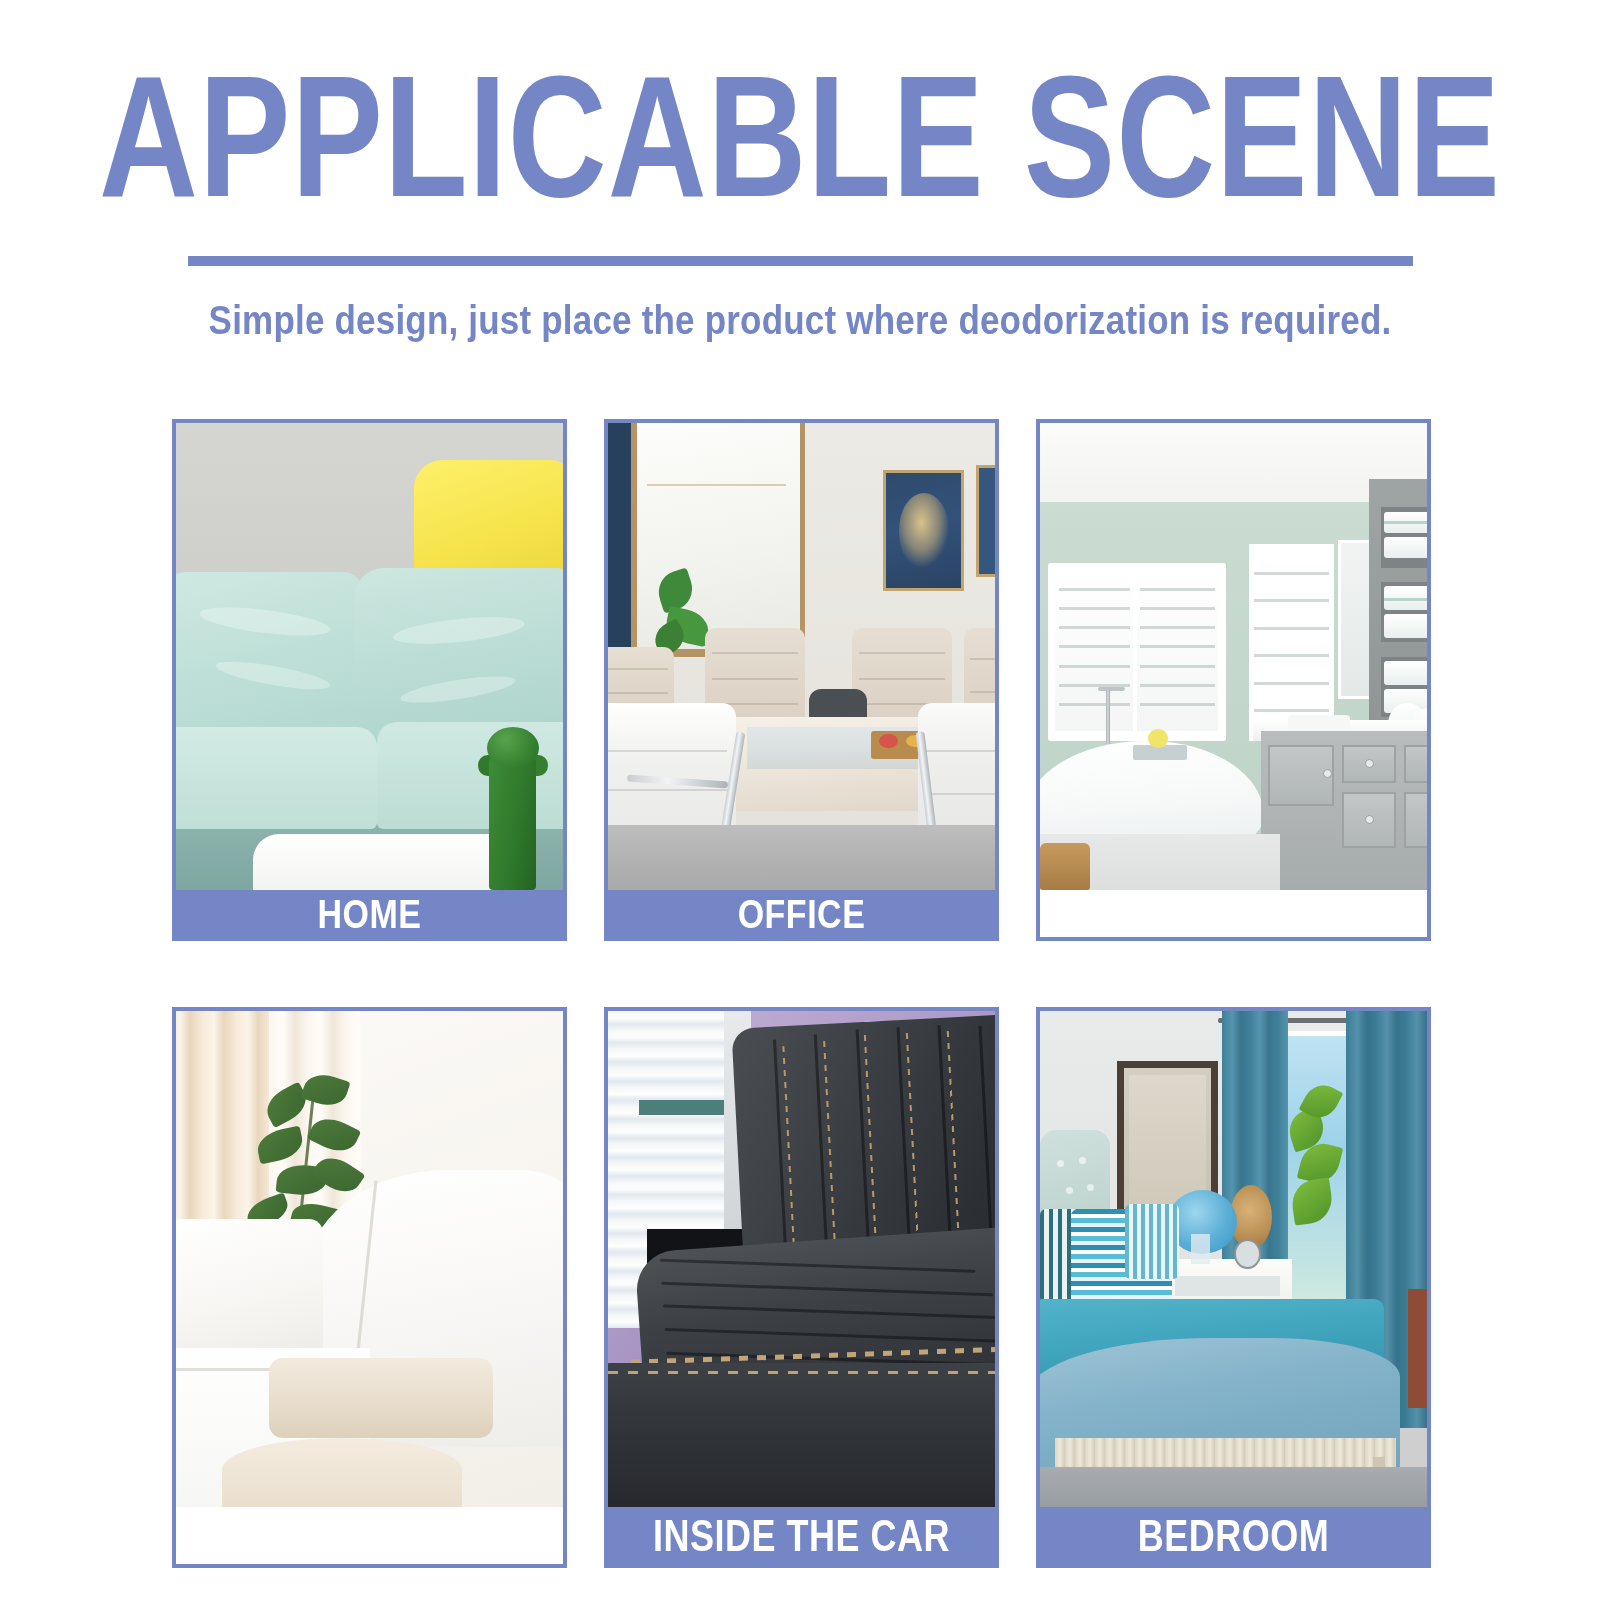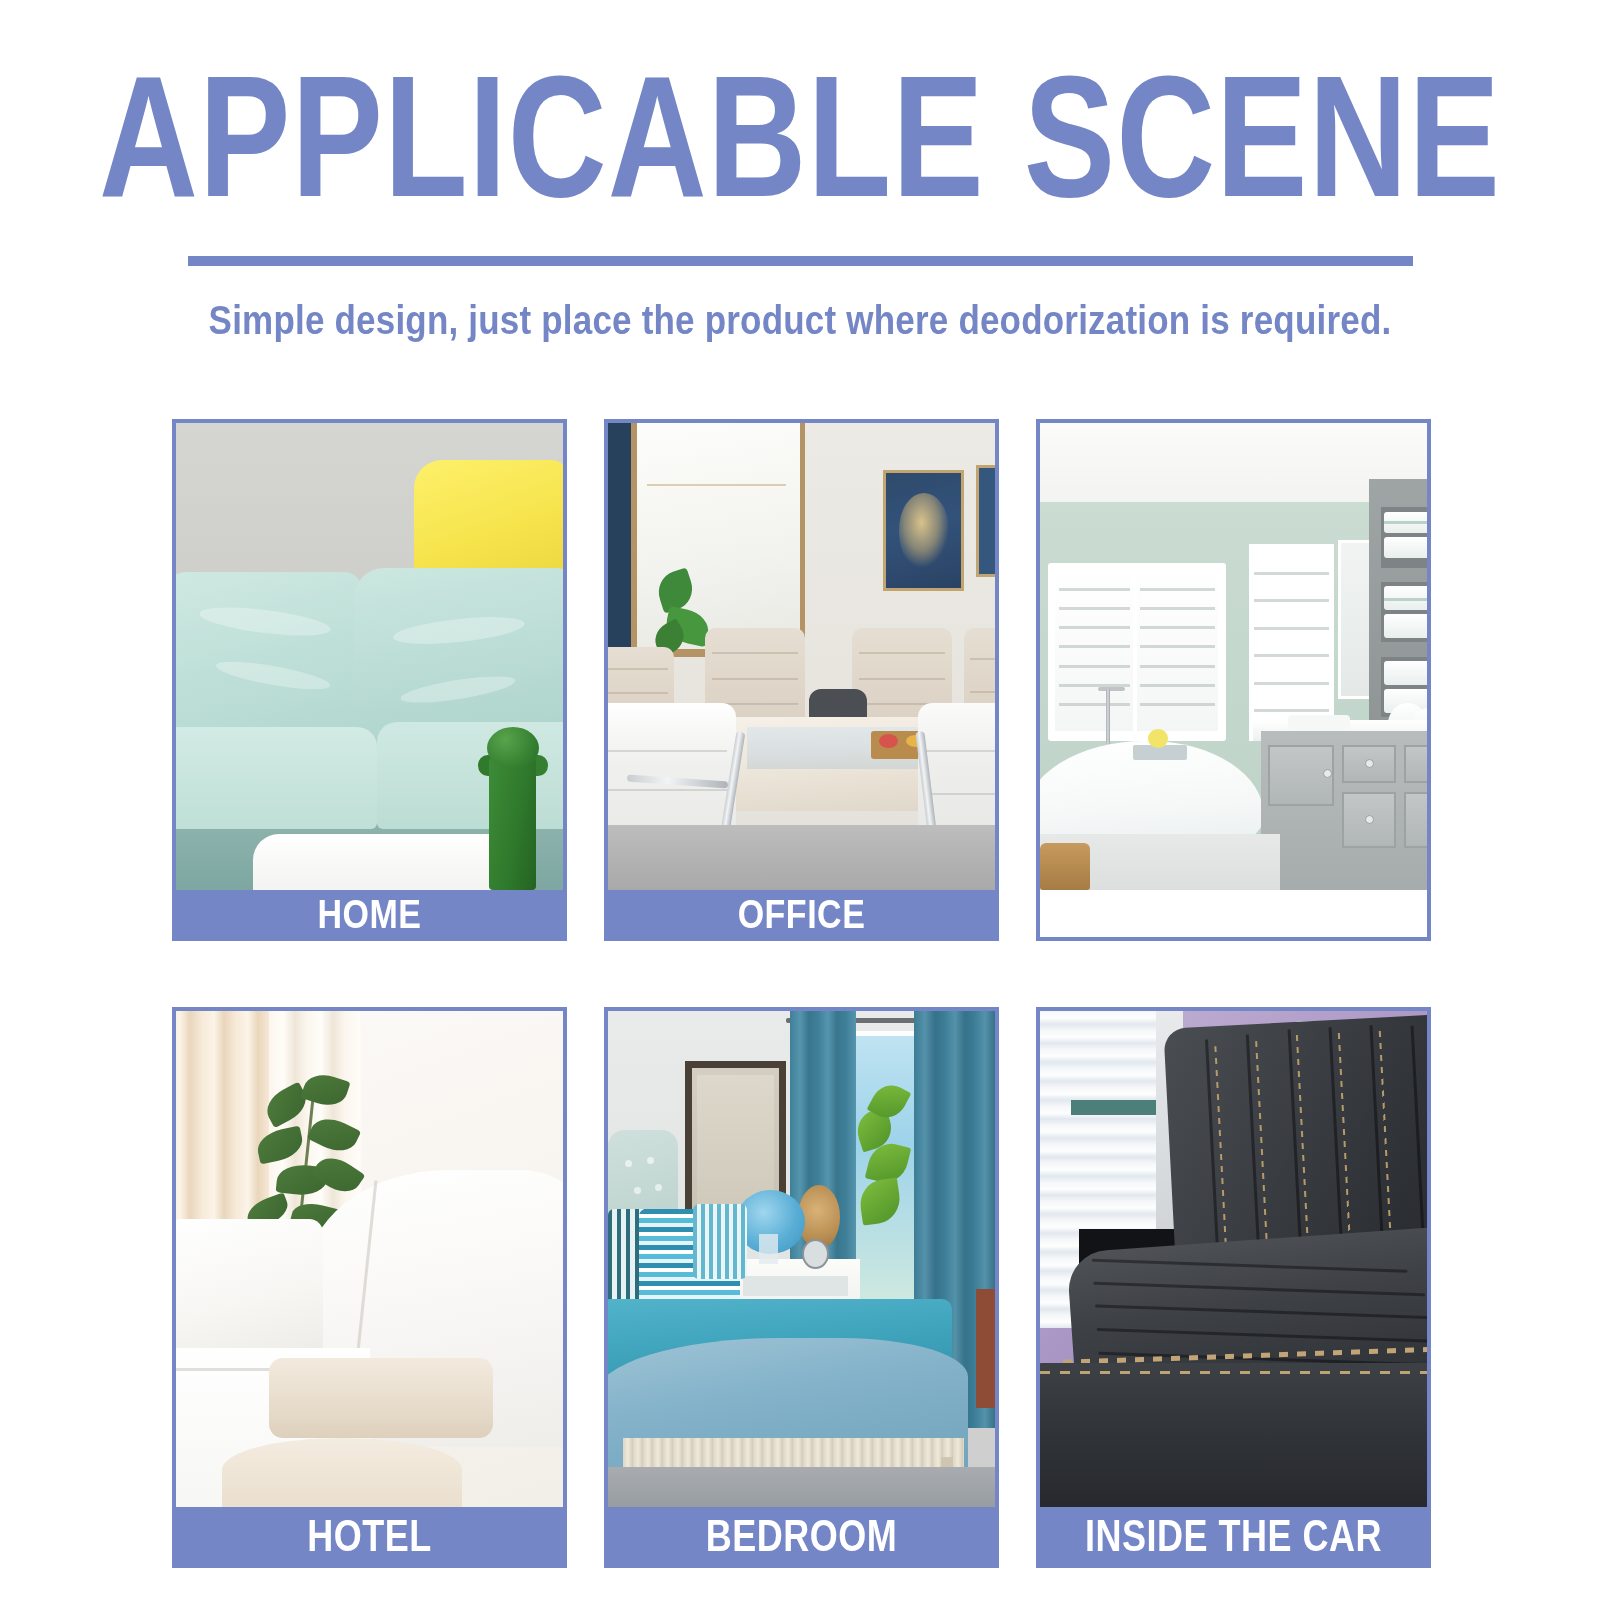--- a/index.html
+++ b/index.html
@@ -475,72 +475,20 @@
       <div class="hot-leaf" style="left:18%;top:38%;width:11%;height:5%;transform:rotate(-20deg);"></div>
       <div class="hot-leaf" style="left:30%;top:39%;width:12%;height:5%;transform:rotate(14deg);"></div>
       <div class="hot-sofa"></div>
       <div class="hot-sofa-seam"></div>
       <div class="hot-pillow-back"></div>
       <div class="hot-bed"></div>
       <div class="hot-bed-fold"></div>
       <div class="hot-bolster"></div>
       <div class="hot-foot"></div>
     </div>
-    <div class="caption-bar">
-      <span class="caption-text">HOTEL</span>
-    </div>
-  </div>
-
-  <div class="scene-card row2">
-    <div class="photo">
-      <div class="bed-wall"></div>
-      <div class="bed-window">
-        <span class="bed-palm" style="left:6%;top:28%;width:52%;height:14%;transform:rotate(-18deg);"></span>
-        <span class="bed-palm" style="left:24%;top:40%;width:56%;height:15%;transform:rotate(14deg);"></span>
-        <span class="bed-palm" style="left:10%;top:54%;width:60%;height:16%;transform:rotate(-8deg);"></span>
-        <span class="bed-palm" style="left:30%;top:18%;width:48%;height:13%;transform:rotate(28deg);"></span>
-      </div>
-      <div class="bed-rod"></div>
-      <div class="bed-curtain-l"></div>
-      <div class="bed-curtain-r"></div>
-
-      <div class="bed-mirror"></div>
-      <div class="bed-mirror-inner"></div>
-
-      <div class="bed-headboard">
-        <span class="bed-tuft" style="left:24%;top:18%;"></span>
-        <span class="bed-tuft" style="left:56%;top:16%;"></span>
-        <span class="bed-tuft" style="left:38%;top:34%;"></span>
-        <span class="bed-tuft" style="left:68%;top:32%;"></span>
-        <span class="bed-tuft" style="left:26%;top:52%;"></span>
-        <span class="bed-tuft" style="left:58%;top:50%;"></span>
-      </div>
-
-      <div class="bed-nightstand"></div>
-      <div class="bed-ns-shelf"></div>
-      <div class="bed-wood-disc"></div>
-      <div class="bed-hydrangea"></div>
-      <div class="bed-vase"></div>
-      <div class="bed-clock"></div>
-
-      <div class="bed-pillow-stripe"></div>
-      <div class="bed-pillow-chev"></div>
-      <div class="bed-pillow-sm"></div>
-
-      <div class="bed-teal-throw"></div>
-      <div class="bed-duvet"></div>
-      <div class="bed-frame"></div>
-      <div class="bed-leg" style="left:6%;top:92%;"></div>
-      <div class="bed-leg" style="left:86%;top:90%;"></div>
-      <div class="bed-chair"></div>
-      <div class="bed-floor"></div>
-    </div>
-    <div class="caption-bar">
-      <span class="caption-text">BEDROOM</span>
-    </div>
   </div>
 
   <div class="scene-card row2">
     <div class="photo">
       <div class="car-bg"></div>
       <div class="car-window"></div>
       <div class="car-win-band"></div>
       <div class="car-pillar"></div>
       <div class="car-headrest"></div>
       <div class="car-shadow"></div>
@@ -569,13 +517,62 @@
 
       <div class="car-piping"></div>
       <div class="car-front"></div>
       <div class="car-front-stitch"></div>
     </div>
     <div class="caption-bar">
       <span class="caption-text">INSIDE THE CAR</span>
     </div>
   </div>
 
+  <div class="scene-card row2">
+    <div class="photo">
+      <div class="bed-wall"></div>
+      <div class="bed-window">
+        <span class="bed-palm" style="left:6%;top:28%;width:52%;height:14%;transform:rotate(-18deg);"></span>
+        <span class="bed-palm" style="left:24%;top:40%;width:56%;height:15%;transform:rotate(14deg);"></span>
+        <span class="bed-palm" style="left:10%;top:54%;width:60%;height:16%;transform:rotate(-8deg);"></span>
+        <span class="bed-palm" style="left:30%;top:18%;width:48%;height:13%;transform:rotate(28deg);"></span>
+      </div>
+      <div class="bed-rod"></div>
+      <div class="bed-curtain-l"></div>
+      <div class="bed-curtain-r"></div>
+
+      <div class="bed-mirror"></div>
+      <div class="bed-mirror-inner"></div>
+
+      <div class="bed-headboard">
+        <span class="bed-tuft" style="left:24%;top:18%;"></span>
+        <span class="bed-tuft" style="left:56%;top:16%;"></span>
+        <span class="bed-tuft" style="left:38%;top:34%;"></span>
+        <span class="bed-tuft" style="left:68%;top:32%;"></span>
+        <span class="bed-tuft" style="left:26%;top:52%;"></span>
+        <span class="bed-tuft" style="left:58%;top:50%;"></span>
+      </div>
+
+      <div class="bed-nightstand"></div>
+      <div class="bed-ns-shelf"></div>
+      <div class="bed-wood-disc"></div>
+      <div class="bed-hydrangea"></div>
+      <div class="bed-vase"></div>
+      <div class="bed-clock"></div>
+
+      <div class="bed-pillow-stripe"></div>
+      <div class="bed-pillow-chev"></div>
+      <div class="bed-pillow-sm"></div>
+
+      <div class="bed-teal-throw"></div>
+      <div class="bed-duvet"></div>
+      <div class="bed-frame"></div>
+      <div class="bed-leg" style="left:6%;top:92%;"></div>
+      <div class="bed-leg" style="left:86%;top:90%;"></div>
+      <div class="bed-chair"></div>
+      <div class="bed-floor"></div>
+    </div>
+    <div class="caption-bar">
+      <span class="caption-text">BEDROOM</span>
+    </div>
+  </div>
+
 </div>
 
 </body></html>

